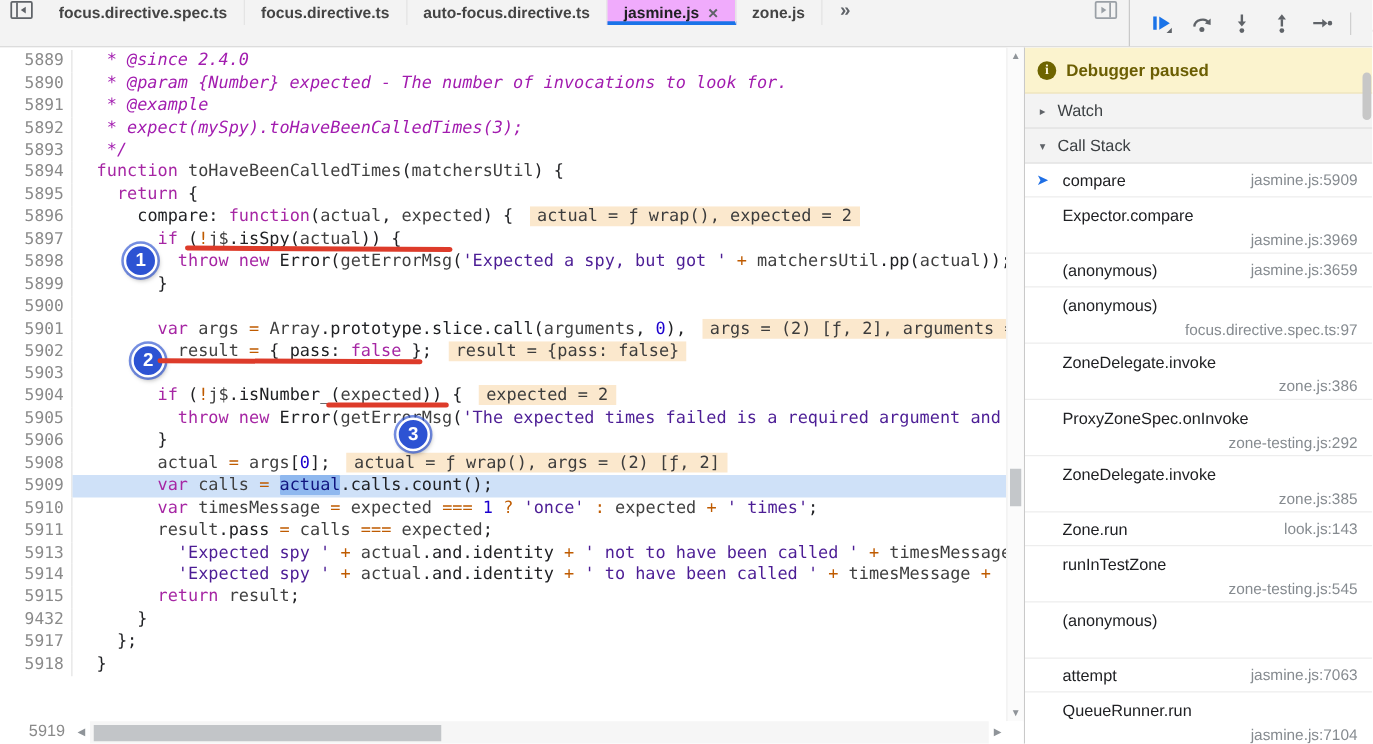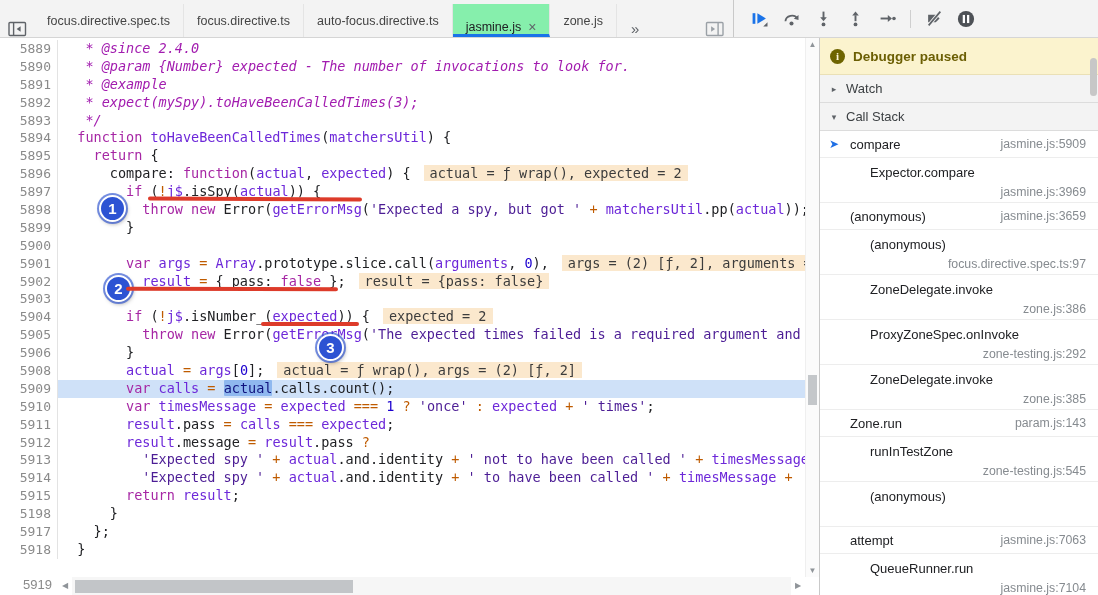--- a/index.html
+++ b/index.html
@@ -2,25 +2,25 @@
 <html><head>
 <meta charset="utf-8">
 <style>
   * { margin:0; padding:0; box-sizing:border-box; }
   html,body { width:1098px; height:595px; overflow:hidden; background:#fff;
               font-family:"Liberation Sans", sans-serif; }
   .app { width:1098px; height:595px; position:relative; display:flex; flex-direction:column; }
 
   
   .header { height:38px; display:flex; flex:none; background:#f3f3f3; border-bottom:1px solid #d5d5d5; }
-  .tabs-area { width:734px; flex:none; display:flex; align-items:flex-end; border-right:1px solid #c9c9c9; overflow:hidden; }
+  .tabs-area { width:904px; flex:none; display:flex; align-items:flex-start; border-right:1px solid #c9c9c9; overflow:hidden;font-weight:bold; }
   .nav-toggle { width:34px; display:flex; align-items:center; justify-content:center; cursor:pointer; }
   .tab { display:flex; align-items:center; gap:7px; padding:0 13px; font-size:12.5px; color:#444;
          border-right:1px solid #e4e4e4; cursor:pointer; white-space:nowrap; }
-  .tab.active { color:#202124; border-bottom:3px solid #1a73e8; background:#86efac; padding-top:16px; }
+  .tab.active { color:#202124; border-bottom:3px solid #1a73e8; background:#f0abfc; padding-top:3px; }
   .tab-close { color:#5f6368; font-size:14px; line-height:1; }
   .more-tabs { display:flex; align-items:center; padding:0 14px; color:#5f6368; font-size:15px; cursor:pointer; }
   .panel-toggle { margin-left:auto; display:flex; align-items:center; padding:0 8px; cursor:pointer; }
 
   .debug-toolbar { flex:1; display:flex; align-items:center; gap:14px; padding-left:16px; }
   .tool-btn { width:18px; height:18px; display:flex; align-items:center; justify-content:center; cursor:pointer; }
   .tool-sep { width:1px; height:18px; background:#cfcfcf; }
 
   
   .main { flex:1; display:flex; min-height:0; }
@@ -29,21 +29,21 @@
   .editor { width:820px; flex:none; position:relative; border-right:1px solid #c9c9c9; background:#fff; }
   #code-rows { position:absolute; left:0; top:0; right:14px; bottom:18px; overflow:hidden; padding-top:2px;
                font-family:"DejaVu Sans Mono", monospace; font-size:13.5px; }
   .code-row { height:17.9px; line-height:17.9px; display:flex; }
   .ln { width:58px; flex:none; text-align:right; padding-right:6px; color:#8a8a8a; font-size:13px;
         border-right:1px solid #e3e3e3; cursor:pointer; }
   .lc { flex:1; white-space:pre; overflow:hidden; padding-left:3px; color:#202124; }
   .code-row.current .lc { background:#cfe1f8; }
   .tok-cm { color:#a21caf; font-style:italic; }
   .tok-kw { color:#a626a4; }
-  .tok-v  { color:#6d28d9; }
+  .tok-v  { color:#404040; }
   .tok-p  { color:#202124; }
   .tok-t  { color:#202124; }
   .tok-s  { color:#4c1d95; }
   .tok-n  { color:#1c00cf; }
   .tok-o  { color:#bf5b00; }
   .tok-hv { color:#10137e; background:#8fb8ef; border-radius:1px; }
   .inline-hint { background:#fbe8cd; color:#3c3c3c; padding:0 6px; margin-left:13px; white-space:pre; }
 
   
   .badge { position:absolute; width:27px; height:27px; border-radius:50%;
@@ -76,21 +76,21 @@
                    align-items:center; gap:8px; padding:0 10px; color:#6b5e03; font-weight:bold; font-size:13.5px; }
   .info-dot { width:15px; height:15px; flex:none; border-radius:50%; background:#6e6400; color:#fdf6da;
               font:bold 11px "Liberation Serif", serif; display:flex; align-items:center; justify-content:center; }
   .section-head { height:28px; background:#f3f3f3; border-bottom:1px solid #dcdcdc; display:flex;
                   align-items:center; gap:7px; padding:0 9px; font-size:13px; color:#3c4043; cursor:pointer; }
   .tri { font-size:9px; color:#5f6368; width:10px; text-align:center; }
   #frames { background:#fff; }
   .frame { position:relative; border-bottom:1px solid #ededed; padding:0 12px 0 30px; font-size:13px; color:#202124; cursor:pointer; }
   .frame.single { height:27px; display:flex; align-items:center; justify-content:space-between; }
   .frame.wrap { height:45px; padding-top:5px; }
-  .frame .fline { line-height:19px;margin-left:20px; }
+  .frame .fline { line-height:19px; }
   .frame .loc-line { text-align:right; }
   .loc { color:#868b90; font-size:12.3px; }
   .cur-arrow { position:absolute; left:9px; top:6px; color:#1f6fe5; font-size:12px; }
   .pscroll { position:absolute; right:1px; top:20px; width:7px; height:38px; background:#c7c7c7; border-radius:4px; }
 
   svg { display:block; }
 </style>
 </head>
 <body>
 
@@ -293,37 +293,33 @@
           </div>
           <div class="code-row">
             <span class="ln">5910</span>
             <div class="lc"><span class="tok-t">        </span><span class="tok-kw">var</span><span class="tok-t"> </span><span class="tok-v">timesMessage</span><span class="tok-t"> </span><span class="tok-o">=</span><span class="tok-t"> </span><span class="tok-v">expected</span><span class="tok-t"> </span><span class="tok-o">===</span><span class="tok-t"> </span><span class="tok-n">1</span><span class="tok-t"> </span><span class="tok-o">?</span><span class="tok-t"> </span><span class="tok-s">'once'</span><span class="tok-t"> </span><span class="tok-o">:</span><span class="tok-t"> </span><span class="tok-v">expected</span><span class="tok-t"> </span><span class="tok-o">+</span><span class="tok-t"> </span><span class="tok-s">' times'</span><span class="tok-t">;</span></div>
           </div>
           <div class="code-row">
             <span class="ln">5911</span>
             <div class="lc"><span class="tok-t">        </span><span class="tok-v">result</span><span class="tok-t">.</span><span class="tok-p">pass</span><span class="tok-t"> </span><span class="tok-o">=</span><span class="tok-t"> </span><span class="tok-v">calls</span><span class="tok-t"> </span><span class="tok-o">===</span><span class="tok-t"> </span><span class="tok-v">expected</span><span class="tok-t">;</span></div>
           </div>
           <div class="code-row">
-            <span class="ln">5912</span>
-            <div class="lc"><span class="tok-t">        </span><span class="tok-v">result</span><span class="tok-t">.</span><span class="tok-p">message</span><span class="tok-t"> </span><span class="tok-o">=</span><span class="tok-t"> </span><span class="tok-v">result</span><span class="tok-t">.</span><span class="tok-p">pass</span><span class="tok-t"> </span><span class="tok-o">?</span></div>
-          </div>
-          <div class="code-row">
             <span class="ln">5913</span>
             <div class="lc"><span class="tok-t">          </span><span class="tok-s">'Expected spy '</span><span class="tok-t"> </span><span class="tok-o">+</span><span class="tok-t"> </span><span class="tok-v">actual</span><span class="tok-t">.</span><span class="tok-p">and</span><span class="tok-t">.</span><span class="tok-p">identity</span><span class="tok-t"> </span><span class="tok-o">+</span><span class="tok-t"> </span><span class="tok-s">' not to have been called '</span><span class="tok-t"> </span><span class="tok-o">+</span><span class="tok-t"> </span><span class="tok-v">timesMessage</span></div>
           </div>
           <div class="code-row">
             <span class="ln">5914</span>
             <div class="lc"><span class="tok-t">          </span><span class="tok-s">'Expected spy '</span><span class="tok-t"> </span><span class="tok-o">+</span><span class="tok-t"> </span><span class="tok-v">actual</span><span class="tok-t">.</span><span class="tok-p">and</span><span class="tok-t">.</span><span class="tok-p">identity</span><span class="tok-t"> </span><span class="tok-o">+</span><span class="tok-t"> </span><span class="tok-s">' to have been called '</span><span class="tok-t"> </span><span class="tok-o">+</span><span class="tok-t"> </span><span class="tok-v">timesMessage</span><span class="tok-t"> </span><span class="tok-o">+</span></div>
           </div>
           <div class="code-row">
             <span class="ln">5915</span>
             <div class="lc"><span class="tok-t">        </span><span class="tok-kw">return</span><span class="tok-t"> </span><span class="tok-v">result</span><span class="tok-t">;</span></div>
           </div>
           <div class="code-row">
-            <span class="ln">5198</span>
+            <span class="ln">9432</span>
             <div class="lc"><span class="tok-t">      }</span></div>
           </div>
           <div class="code-row">
             <span class="ln">5917</span>
             <div class="lc"><span class="tok-t">    };</span></div>
           </div>
           <div class="code-row">
             <span class="ln">5918</span>
             <div class="lc"><span class="tok-t">  }</span></div>
           </div>
@@ -390,21 +386,21 @@
           <div class="frame wrap">
             <div class="fline"><span class="fname">ProxyZoneSpec.onInvoke</span></div>
             <div class="fline loc-line"><span class="loc">zone-testing.js:292</span></div>
           </div>
           <div class="frame wrap">
             <div class="fline"><span class="fname">ZoneDelegate.invoke</span></div>
             <div class="fline loc-line"><span class="loc">zone.js:385</span></div>
           </div>
           <div class="frame single">
             <span class="fname">Zone.run</span>
-            <span class="loc">param.js:143</span>
+            <span class="loc">look.js:143</span>
           </div>
           <div class="frame wrap">
             <div class="fline"><span class="fname">runInTestZone</span></div>
             <div class="fline loc-line"><span class="loc">zone-testing.js:545</span></div>
           </div>
           <div class="frame wrap">
             <div class="fline"><span class="fname">(anonymous)</span></div>
           </div>
           <div class="frame single">
             <span class="fname">attempt</span>

